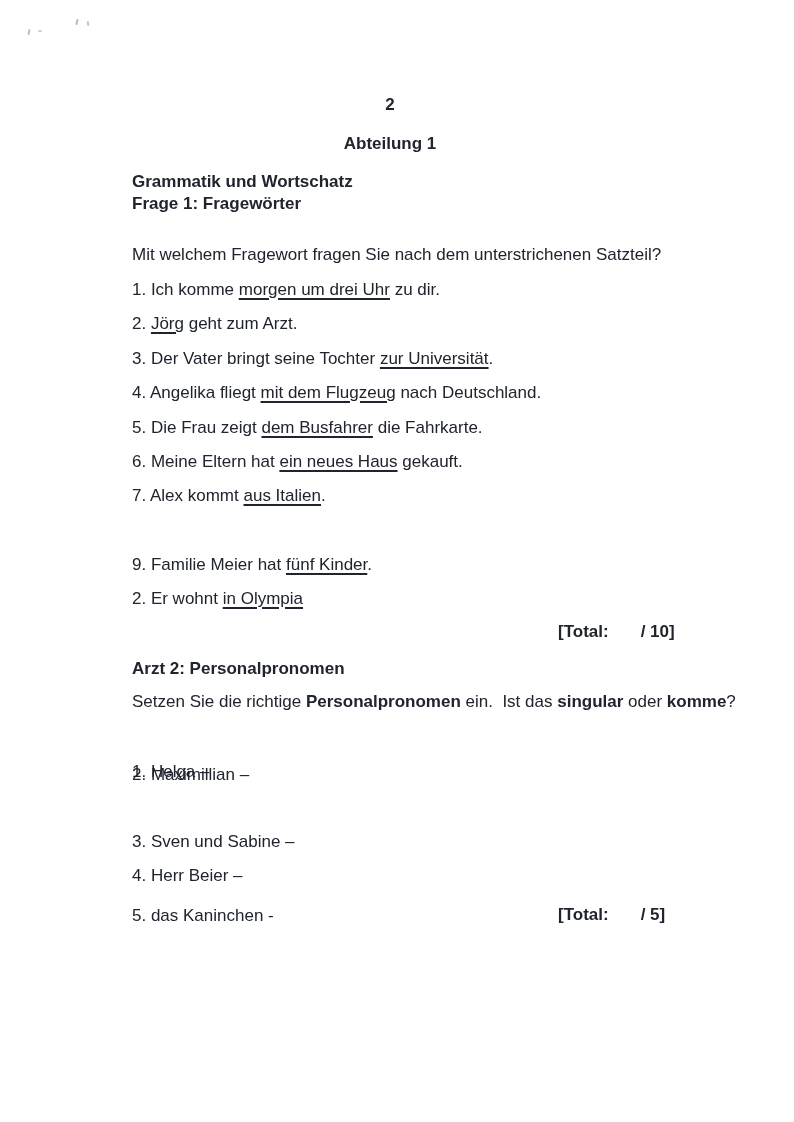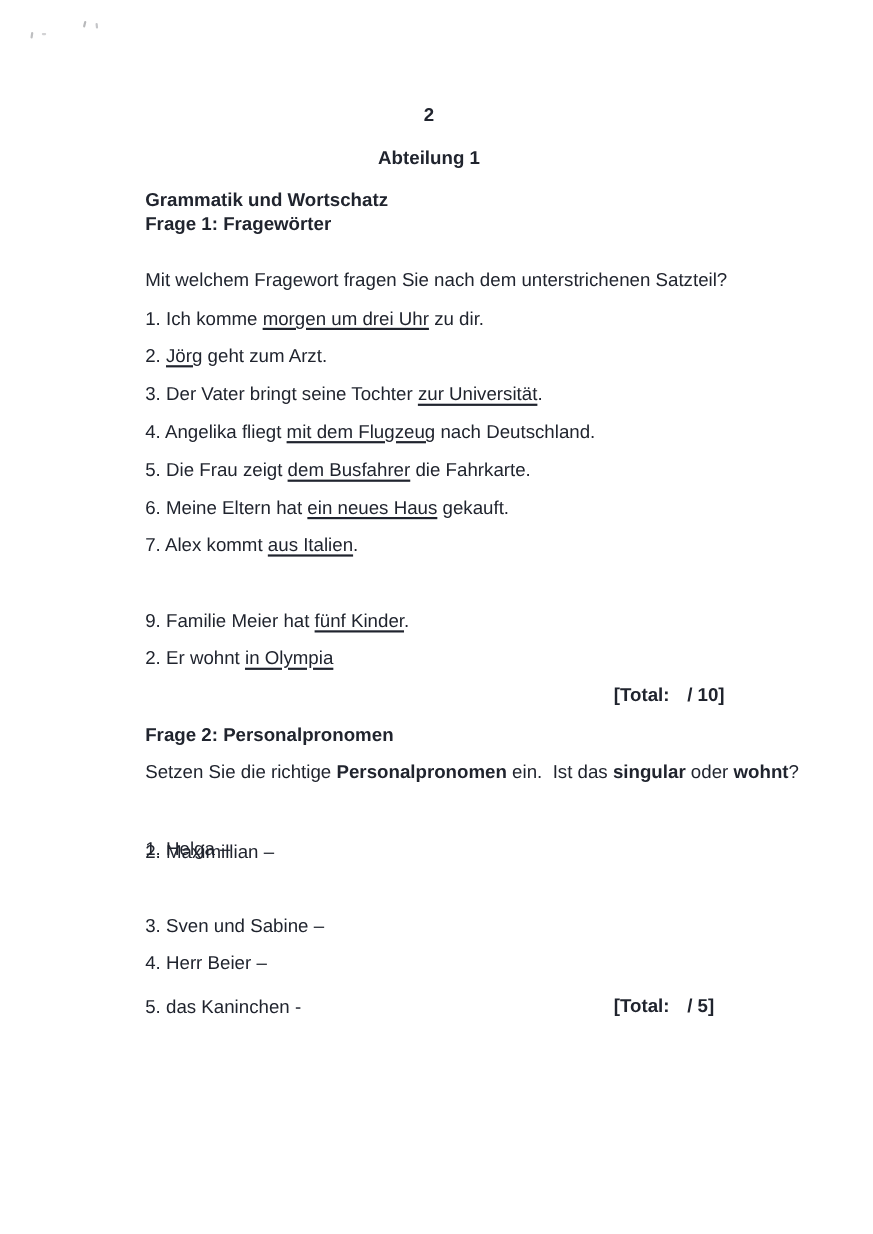--- a/index.html
+++ b/index.html
@@ -22,20 +22,21 @@
     text-decoration: underline;
     text-decoration-thickness: 1.6px;
     text-underline-offset: 3px;
   }
   .total {
     position: absolute;
     left: 558px;
     font-weight: bold;
     display: flex;
     white-space: pre;
+    gap: 16px;
   }
   .total .value { margin-left: 16px; }
   .speck {
     position: absolute;
     background: #7d7f84;
     border-radius: 1px;
   }
   #speck1 { left: 76px; top: 19px; width: 2px; height: 6px; transform: rotate(14deg); opacity: .55; }
   #speck2 { left: 87px; top: 21px; width: 2px; height: 5px; transform: rotate(-6deg); opacity: .45; }
   #speck3 { left: 28px; top: 29px; width: 2px; height: 6px; transform: rotate(8deg); opacity: .5; }
@@ -63,22 +64,22 @@
   <div class="line" style="top:349px"><span>3. Der Vater bringt seine Tochter </span><span class="u">zur Universität</span><span>.</span></div>
   <div class="line" style="top:383px"><span>4. Angelika fliegt </span><span class="u">mit dem Flugzeug</span><span> nach Deutschland.</span></div>
   <div class="line" style="top:418px"><span>5. Die Frau zeigt </span><span class="u">dem Busfahrer</span><span> die Fahrkarte.</span></div>
   <div class="line" style="top:452px"><span>6. Meine Eltern hat </span><span class="u">ein neues Haus</span><span> gekauft.</span></div>
   <div class="line" style="top:486px"><span>7. Alex kommt </span><span class="u">aus Italien</span><span>.</span></div>
   <div class="line" style="top:555px"><span>9. Familie Meier hat </span><span class="u">fünf Kinder</span><span>.</span></div>
   <div class="line" style="top:589px"><span>2. Er wohnt </span><span class="u">in Olympia</span><span></span></div>
 
   <div class="total" style="top:622px"><span>[Total:</span><span class="value">/ 10]</span></div>
 
-  <div class="line b" style="top:659px">Frage 2: Personalpronomen</div>
-  <div class="line" style="top:692px"><span>Setzen Sie die richtige </span><span class="b">Personalpronomen</span><span> ein.&nbsp; Ist das </span><span class="b">singular</span><span> oder </span><span class="b">wohnt</span><span>?</span></div>
+  <div class="line b" style="top:659px">Arzt 2: Personalpronomen</div>
+  <div class="line" style="top:692px"><span>Setzen Sie die richtige </span><span class="b">Personalpronomen</span><span> ein.&nbsp; Ist das </span><span class="b">singular</span><span> oder </span><span class="b">komme</span><span>?</span></div>
 
   <div class="line" style="top:762px">1. Helga –</div>
   <div class="line" style="top:765px">2. Maximillian –</div>
   <div class="line" style="top:832px">3. Sven und Sabine –</div>
   <div class="line" style="top:866px">4. Herr Beier –</div>
   <div class="line" style="top:906px">5. das Kaninchen -</div>
 
   <div class="total" style="top:905px"><span>[Total:</span><span class="value">/ 5]</span></div>
 
 </main>

